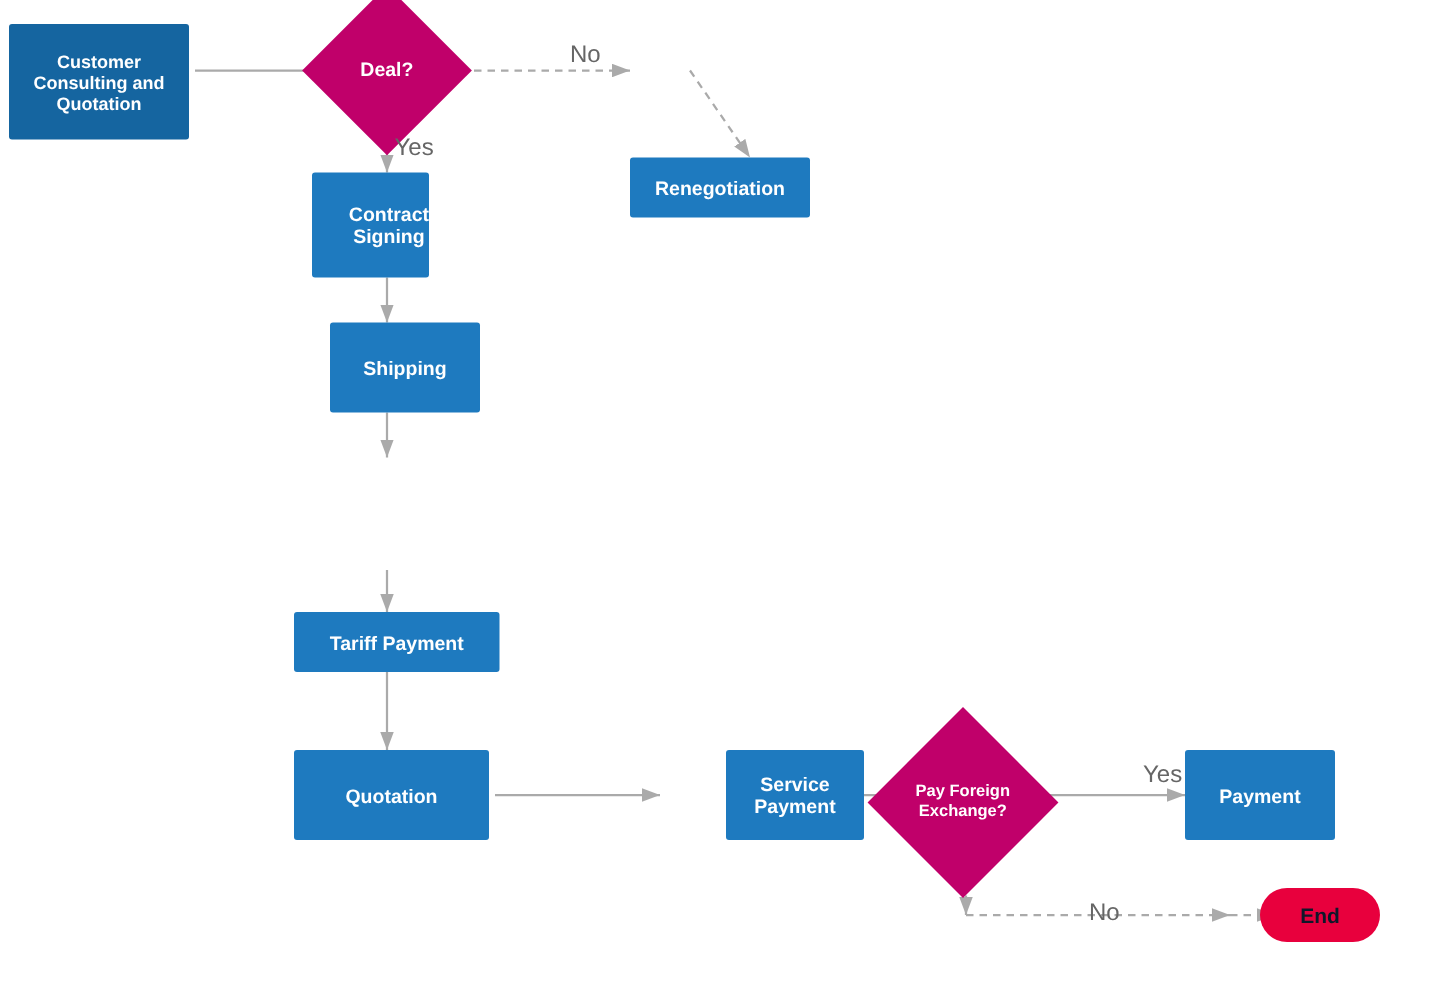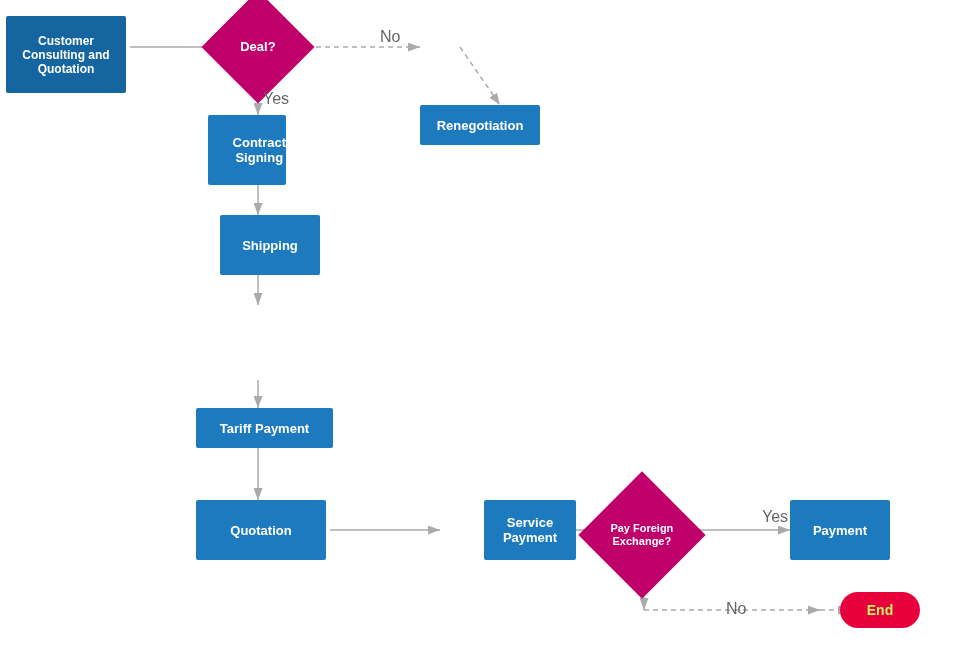--- a/index.html
+++ b/index.html
@@ -32,21 +32,21 @@
     }
     .rect-blue-dark {
       background: #1565a0;
       color: #fff;
       font-size: 13px;
       font-weight: bold;
       border-radius: 2px;
     }
     .rect-red {
       background: #e8003d;
-      color: #bef264;
+      color: #0f172a;
       font-size: 14px;
       font-weight: bold;
       border-radius: 20px;
     }
     .diamond {
       width: 80px;
       height: 80px;
       transform: rotate(45deg);
       display: flex;
       align-items: center;

